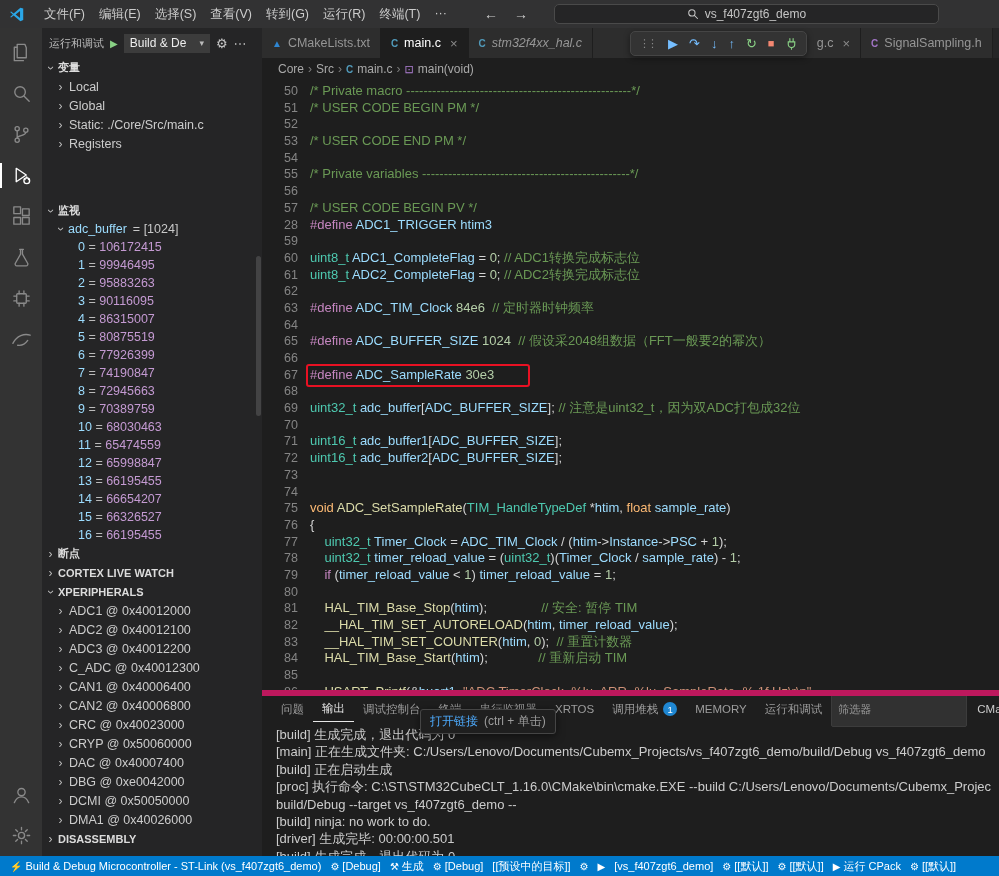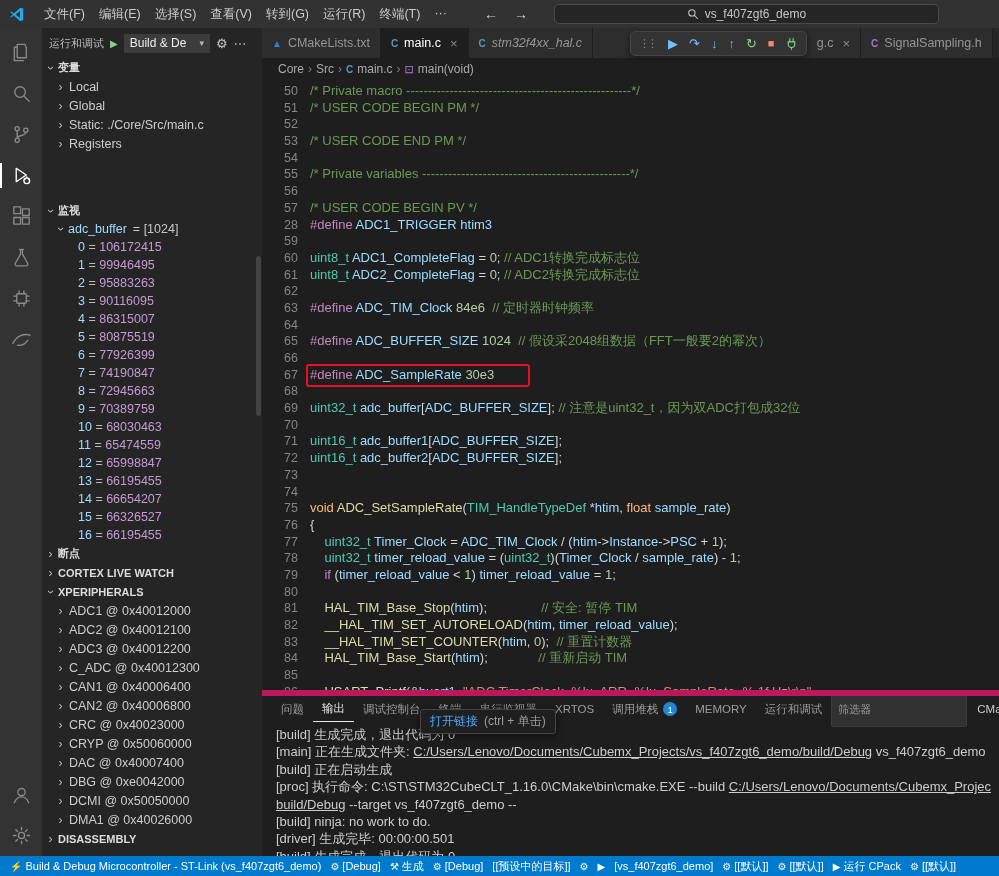--- a/index.html
+++ b/index.html
@@ -74,21 +74,21 @@
 .panel{flex:0 0 166px;border-top:6px solid #be185d;position:relative;background:#1e1e1e;overflow:hidden}
 .panel-tabs{height:26px;display:flex;align-items:center;padding:0 10px}
 .ptab{font-size:11.5px;color:#9d9d9d;padding:0 9px;height:26px;display:flex;align-items:center;gap:5px;white-space:nowrap}
 .ptab.active{color:#e7e7e7;border-bottom:1px solid #e7e7e7}
 .badge{background:#1f87d2;color:#fff;border-radius:50%;width:14px;height:14px;font-size:9.5px;display:flex;align-items:center;justify-content:center}
 .panel-filter{margin-left:auto;width:136px;height:36px;background:#313131;border:1px solid #3c3c3c;border-radius:2px;color:#cccccc;font-size:11px;padding:0 6px;outline:none}
 .panel-filter::placeholder{color:#9a9a9a}
 .cmake-label{font-size:11.5px;color:#cccccc;margin-left:10px;white-space:nowrap}
 .panel-content{height:140px;padding:4px 0 0 14px;font-family:"DejaVu Sans Mono",monospace;font-size:13px;line-height:17.4px;color:#cccccc;overflow:hidden}
 .out-line{white-space:pre;height:17.4px}
-.olink{text-decoration:underline}
+.olink{}
 .tooltip{position:absolute;left:158px;top:13px;background:#1f1f1f;border:1px solid #454545;padding:3px 9px;font-size:12px;border-radius:3px;display:flex;gap:6px;z-index:9;box-shadow:0 2px 8px rgba(0,0,0,.5);white-space:nowrap}
 .tooltip .tl{color:#4daafc}
 .tooltip .th{color:#9d9d9d}
 
 .statusbar{flex:0 0 20px;background:#007acc;display:flex;align-items:center;color:#ffffff;font-size:11px;padding:0 6px;gap:1px;overflow:hidden}
 .sitem{display:flex;align-items:center;gap:3px;padding:0 4px;height:20px;white-space:nowrap}
 .sicon{font-size:10px}
 svg.line{fill:none;stroke:currentColor;stroke-width:1.4;stroke-linecap:round;stroke-linejoin:round}
 </style>
 </head>

